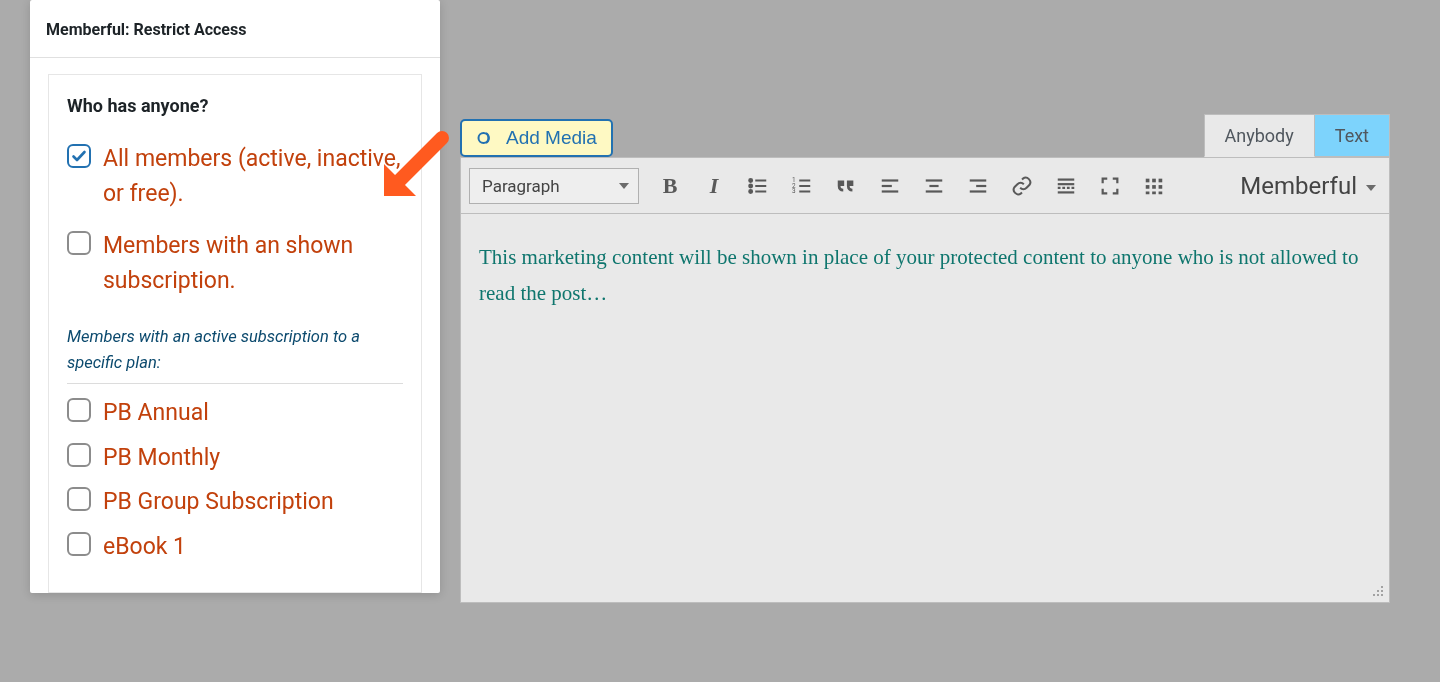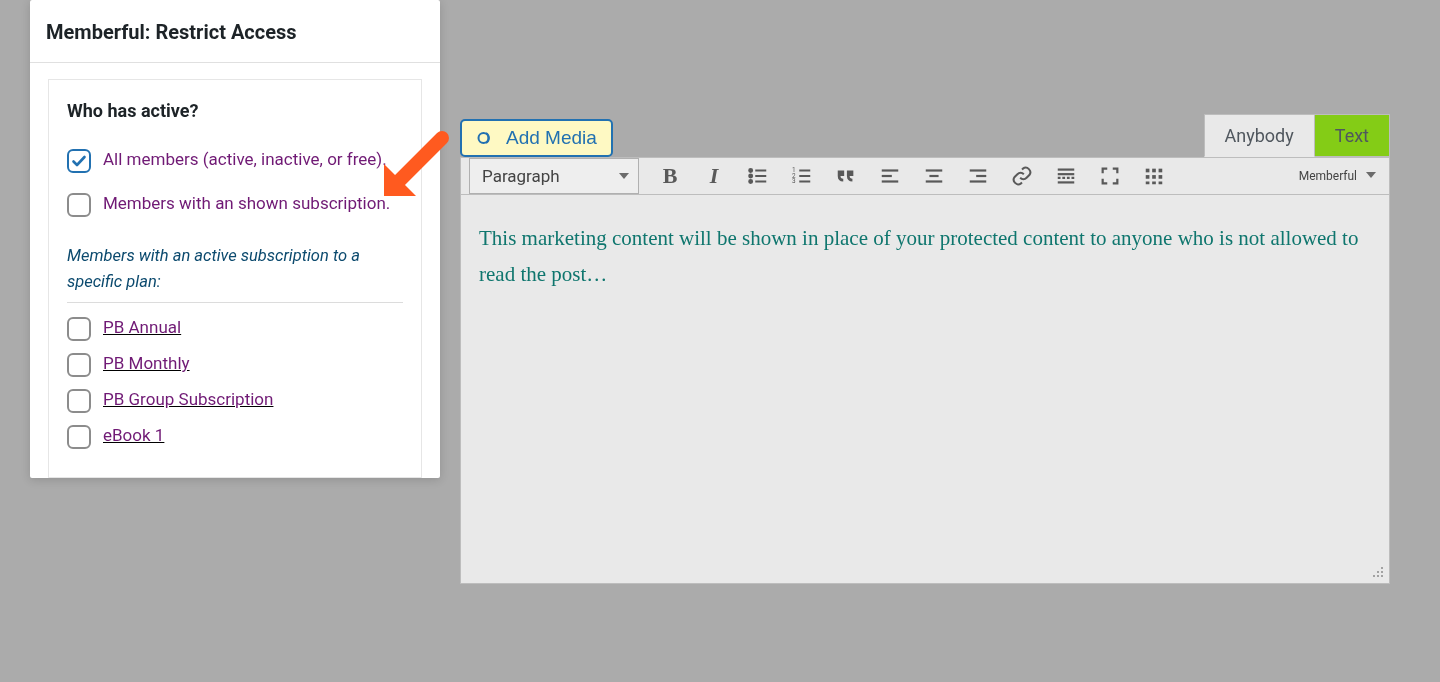--- a/index.html
+++ b/index.html
@@ -17,21 +17,21 @@
       position: absolute;
       left: 30px;
       top: 0;
       width: 410px;
       background: #fff;
       box-shadow: 0 2px 10px rgba(0,0,0,0.15);
       border-radius: 2px;
     }
     .panel-header {
       padding: 20px 16px 18px 16px;
-      font-size: 20px;
+      font-size: 16px;
       font-weight: 700;
       color: #1d2327;
       border-bottom: 1px solid #e0e0e0;
     }
     .panel-body {
       margin: 16px 18px 0 18px;
       padding: 20px 18px 28px 18px;
       border: 1px solid #e6e6e6;
     }
     .who-label {
@@ -49,24 +49,24 @@
       border-bottom: 1px solid #dcdcdc;
       margin-top: 26px;
       margin-bottom: 12px;
     }
     .opt-row {
       display: flex;
       align-items: flex-start;
       gap: 12px;
       margin-bottom: 18px;
     }
-    .opt-row.compact { margin-bottom: 10px; text-decoration: underline; }
+    .opt-row.compact { margin-bottom: 10px; }
     .opt-text {
-      font-size: 17px;
-      color: #701a75;
+      font-size: 23px;
+      color: #c2410c;
       line-height: 1.5;
     }
     .cbx {
       width: 24px;
       height: 24px;
       border: 2px solid #8c8c8c;
       border-radius: 6px;
       display: inline-flex;
       align-items: center;
       justify-content: center;
@@ -110,30 +110,30 @@
     .tabs {
       display: flex;
       align-items: flex-end;
       gap: 0;
     }
     .tab {
       padding: 10px 20px 10px 20px;
       font-size: 18px;
       color: #50575e;
       border: 1px solid #bdbdbd;
-      background: #84cc16;
+      background: #7dd3fc;
       cursor: pointer;
     }
     .tab + .tab { border-left: none; }
     .tab.active {
       background: #e9e9e9;
       border-bottom: 1px solid #e9e9e9;
     }
     .toolbar {
-      height: 38px;
+      height: 57px;
       background: #e9e9e9;
       border: 1px solid #bdbdbd;
       display: flex;
       align-items: center;
       padding: 0 8px;
       gap: 2px;
     }
     .para-select {
       display: flex;
       align-items: center;
@@ -159,21 +159,21 @@
       border-radius: 2px;
     }
     .tbtn svg { width: 22px; height: 22px; }
     .tbtn.bold { font-weight: 900; font-size: 22px; font-family: Georgia, serif; }
     .tbtn.italic { font-style: italic; font-size: 22px; font-family: Georgia, serif; font-weight: 700; }
     .spacer { flex: 1; }
     .memberful-drop {
       display: flex;
       align-items: center;
       gap: 8px;
-      font-size: 12px;
+      font-size: 24px;
       color: #444;
       padding: 0 4px;
       cursor: pointer;
     }
     .editor-body {
       border: 1px solid #bdbdbd;
       border-top: none;
       background: #e9e9e9;
       height: 389px;
       position: relative;
@@ -207,21 +207,21 @@
       display: inline-block;
     }
     .tri-down svg { width: 12px; height: 12px; }
   </style>
 </head>
 <body>
 
 <div class="sidebar-panel">
   <div class="panel-header">Memberful: Restrict Access</div>
   <div class="panel-body">
-    <div class="who-label">Who has active?</div>
+    <div class="who-label">Who has anyone?</div>
 
     <label class="opt-row">
       <span class="cbx checked">
         <svg viewBox="0 0 16 16">
             <path d="M2.5 8.5 L6 12 L13.5 4" stroke="#2271b1" stroke-width="2.6" fill="none" stroke-linecap="round" stroke-linejoin="round"></path>
           </svg>
       </span>
       <span class="opt-text">All members (active, inactive, or free).</span>
     </label>
 

